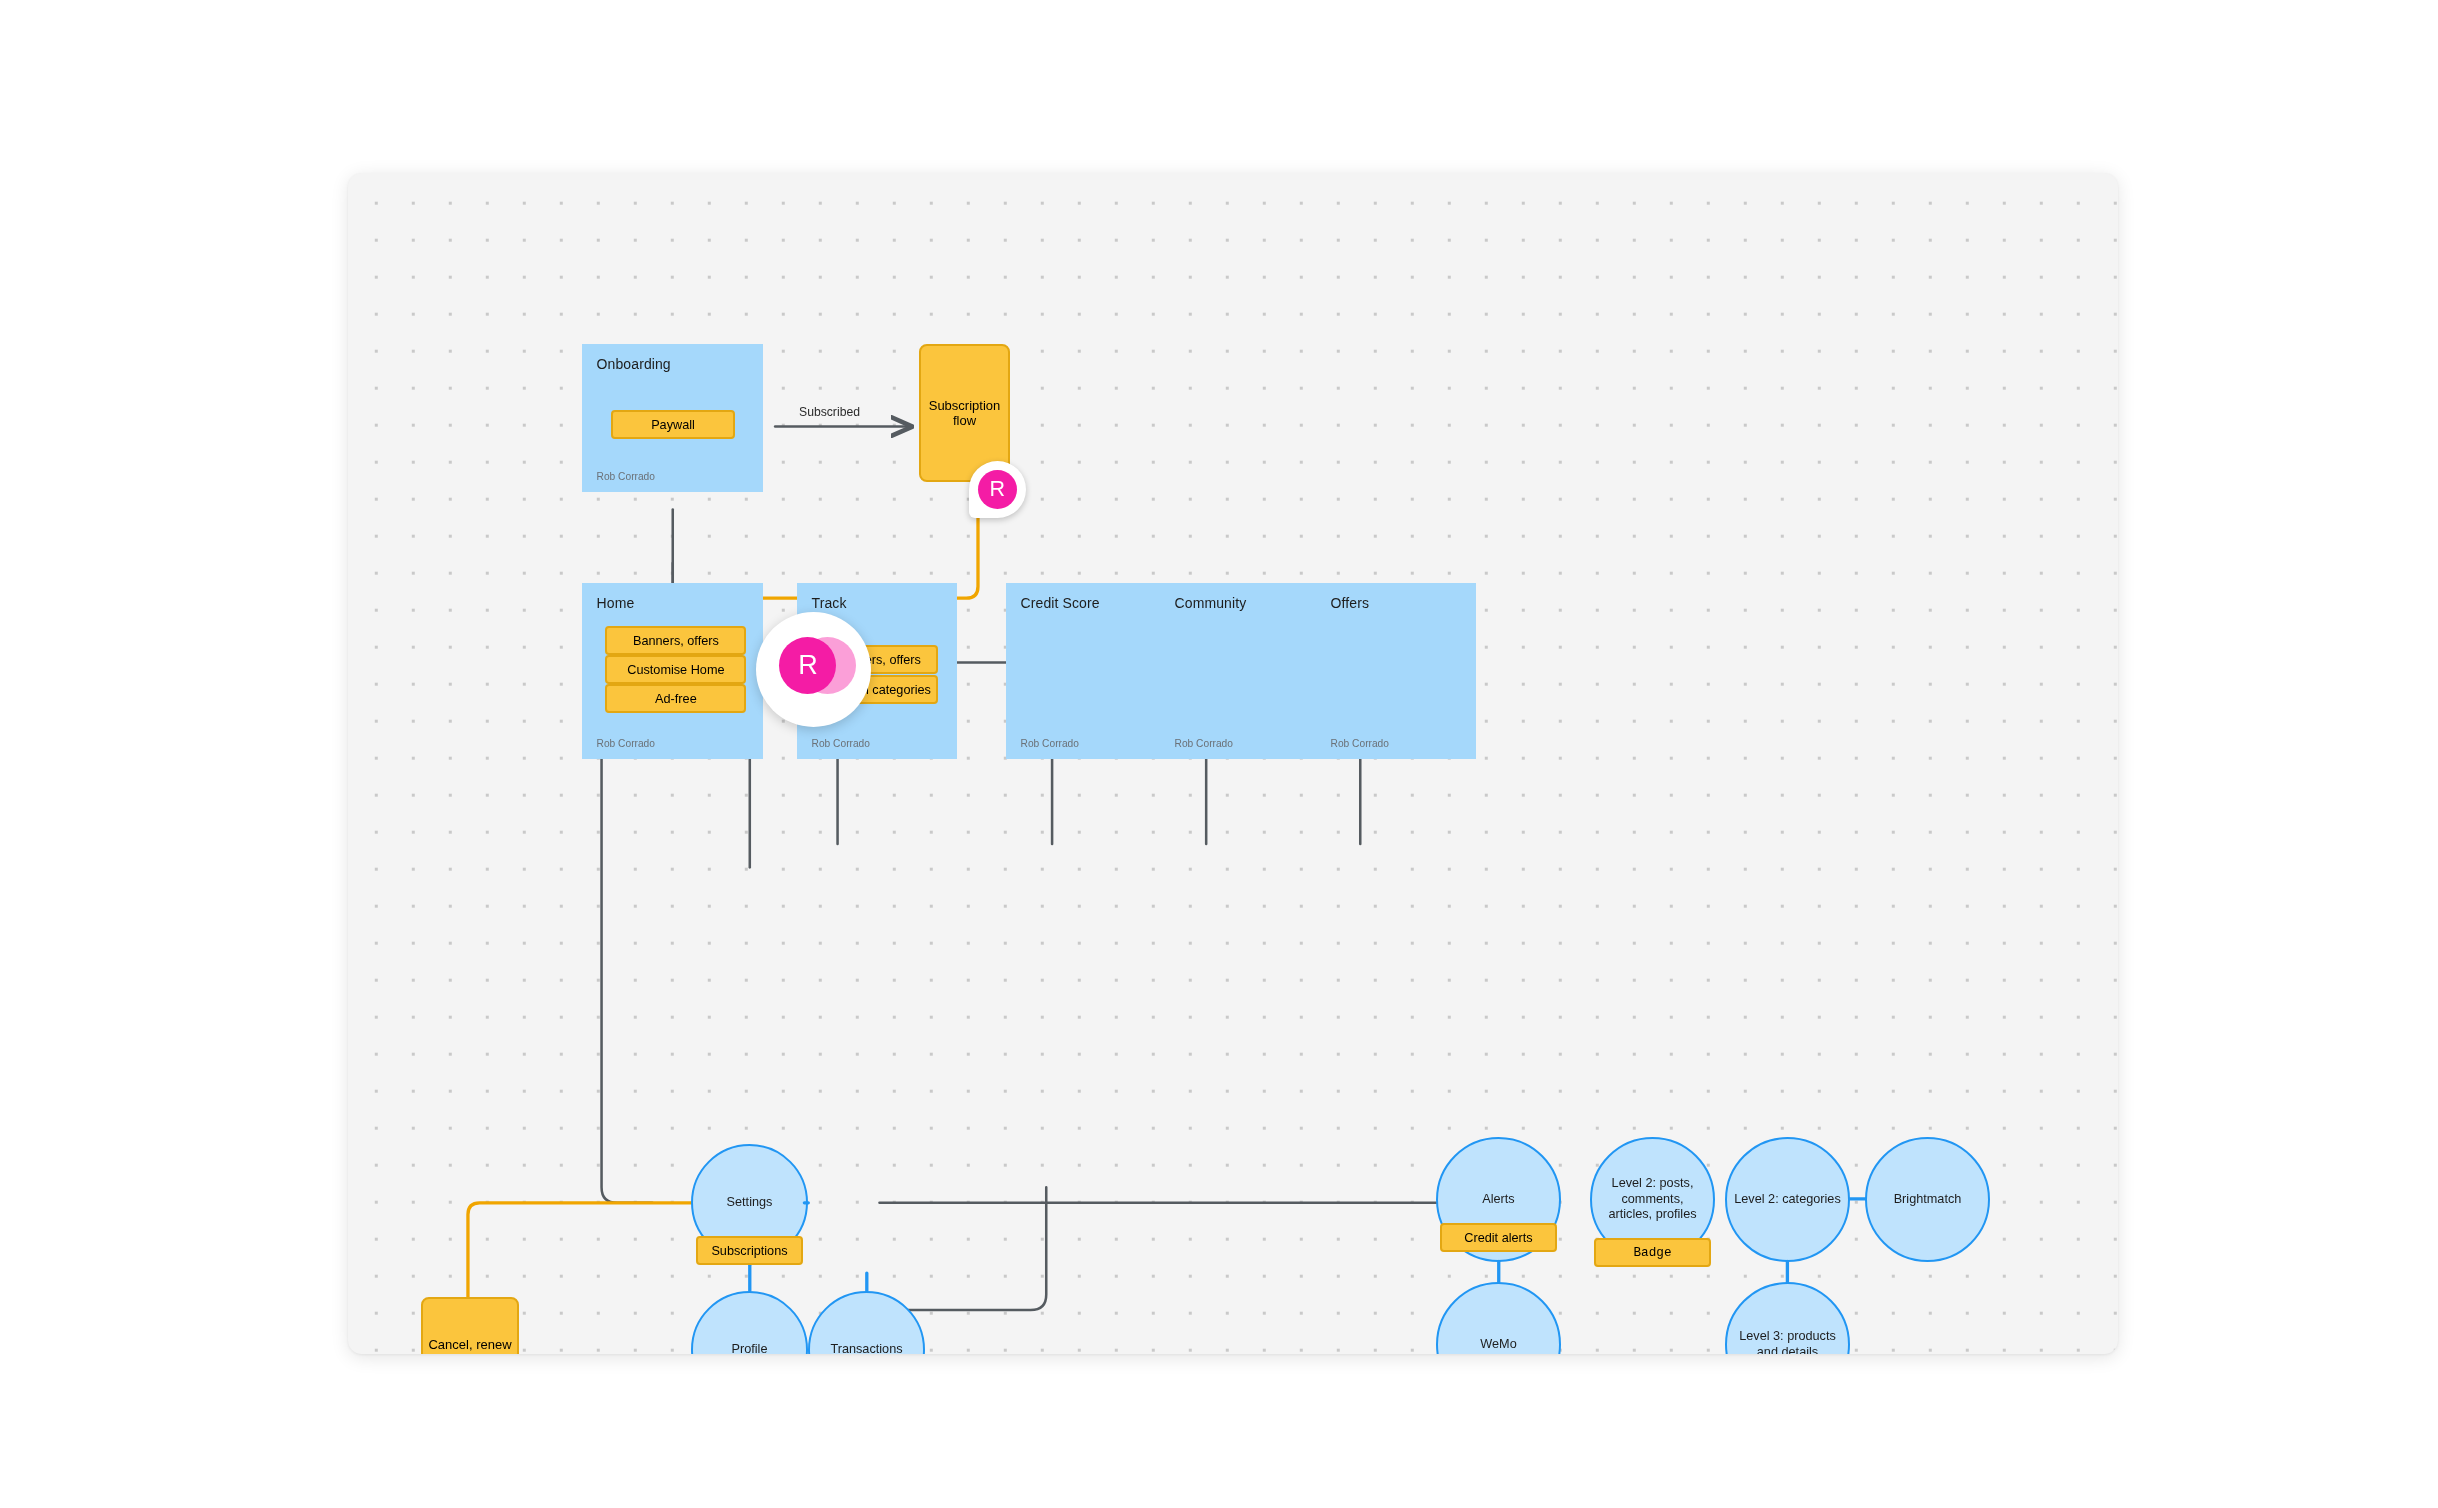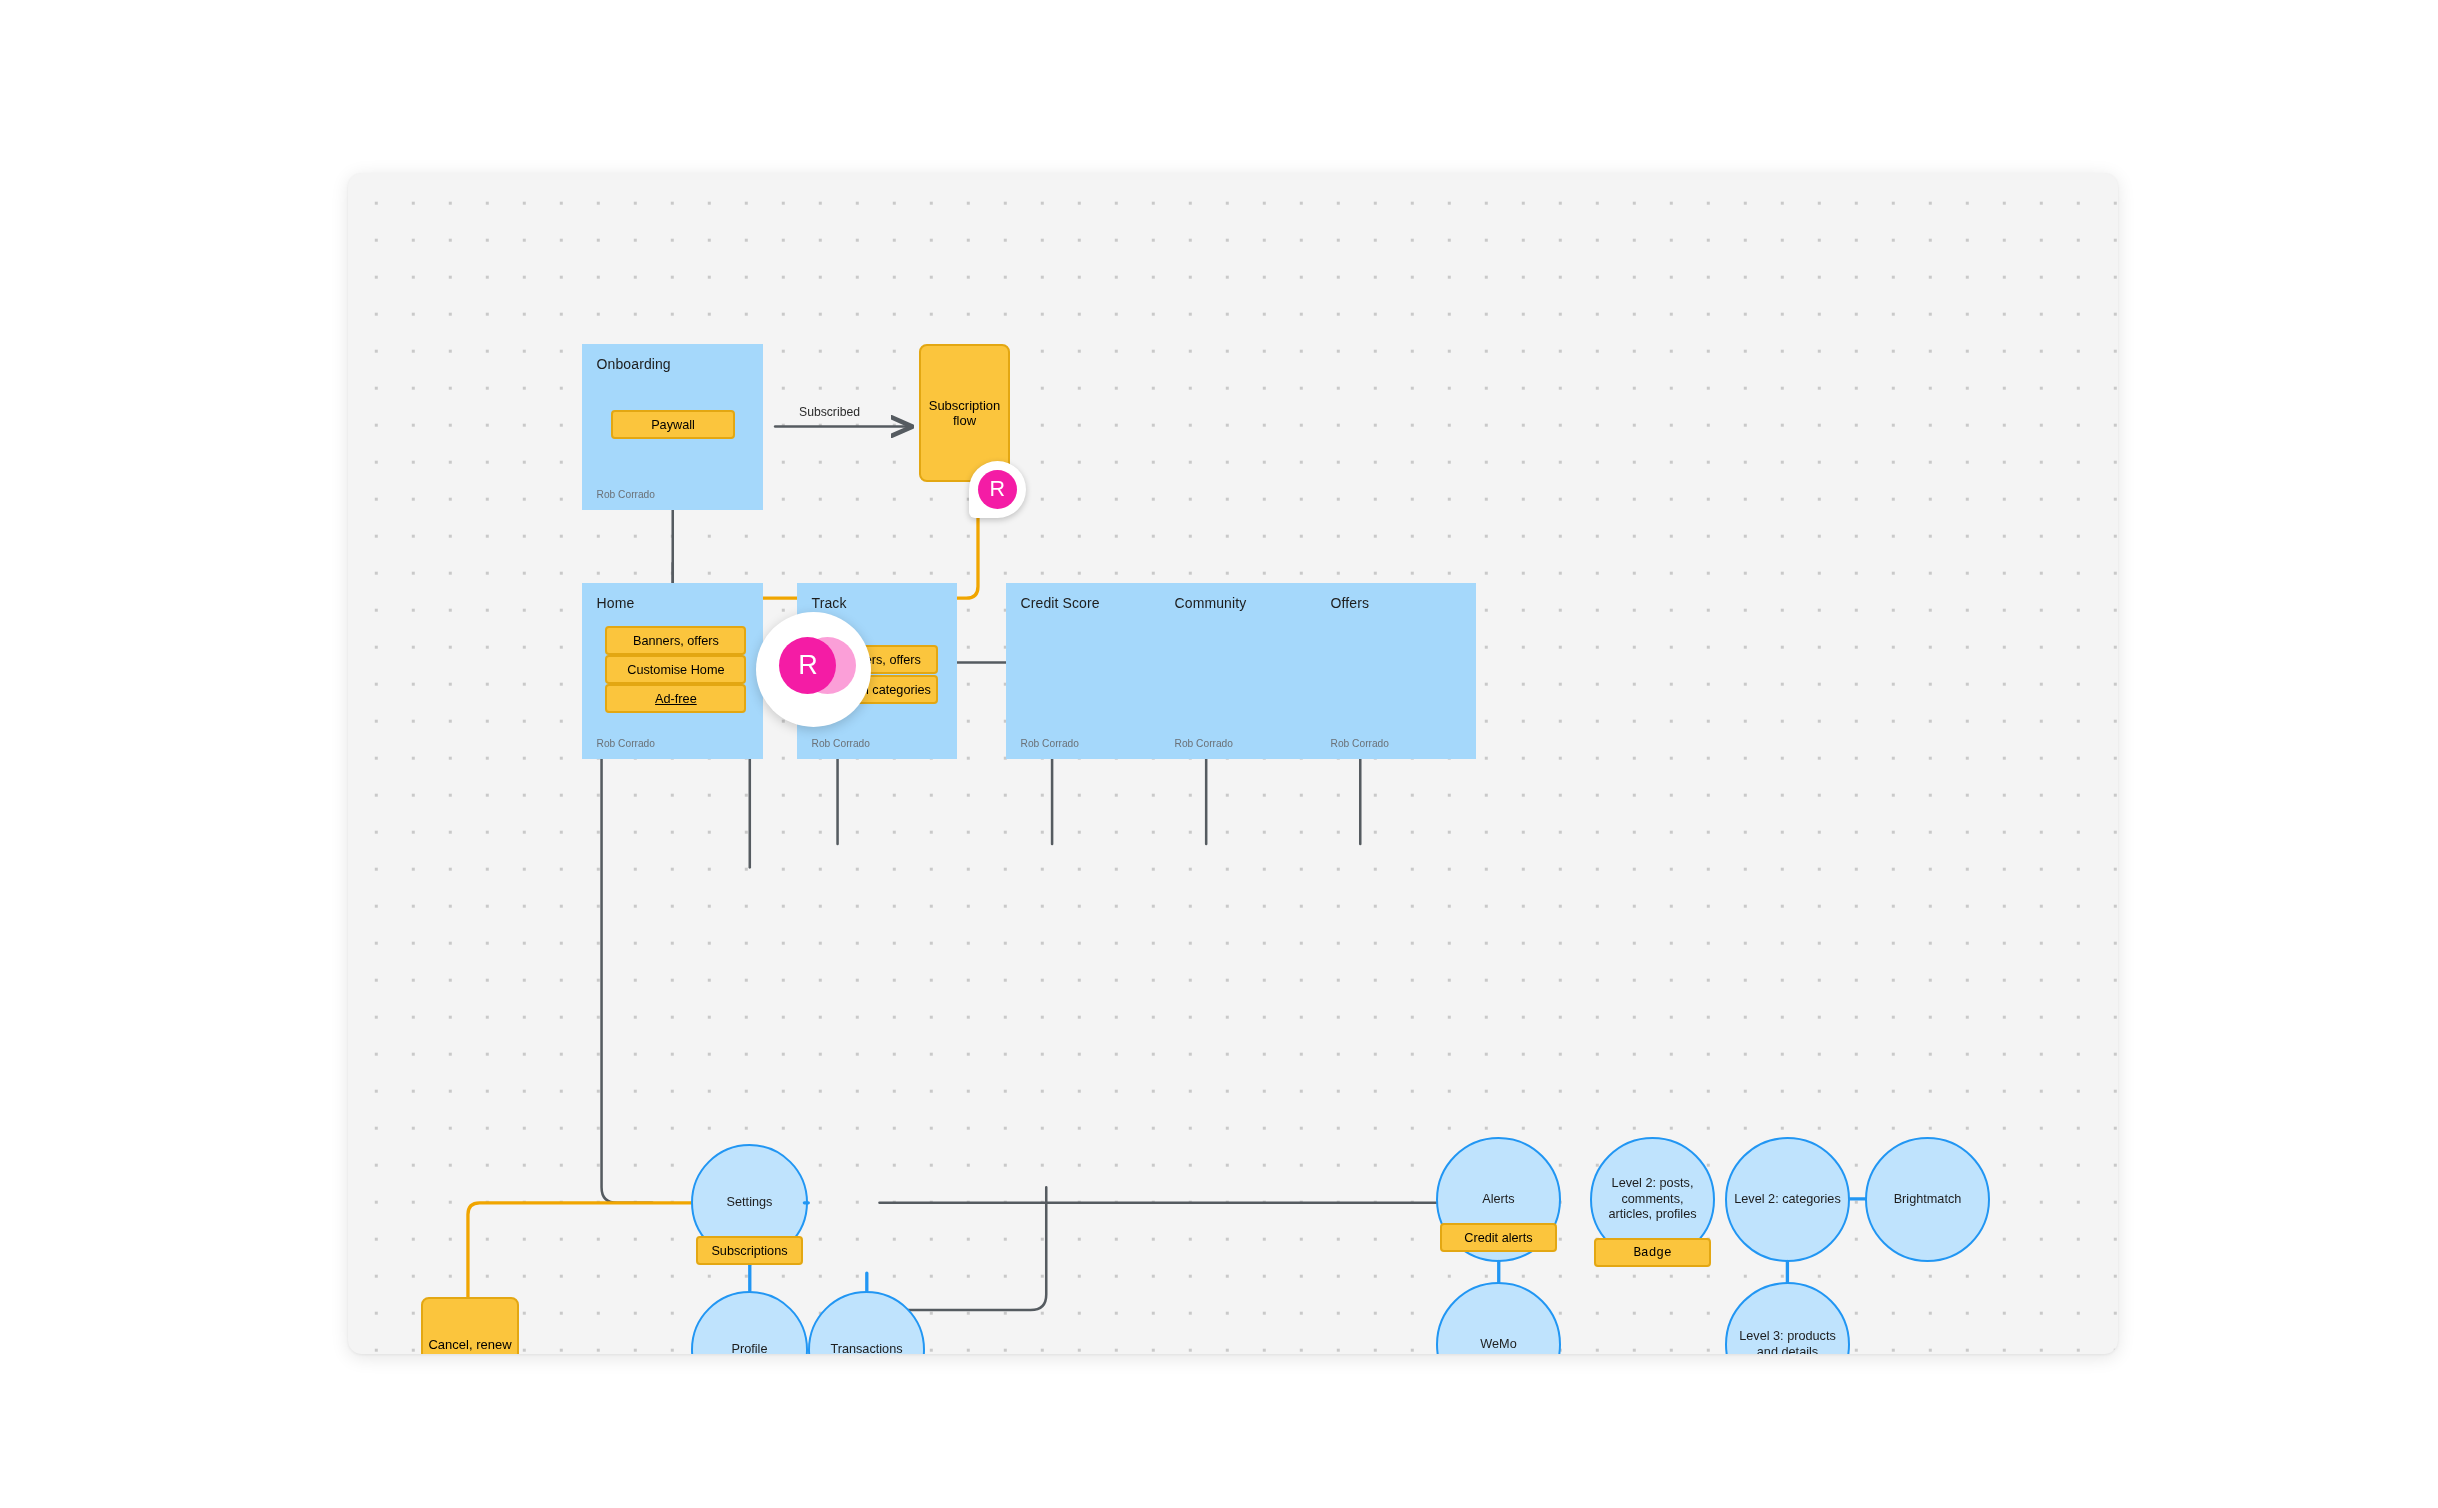--- a/index.html
+++ b/index.html
@@ -139,31 +139,31 @@
       <path d="M 545,1166 q 0,0 0,0 L 700,1166 q 16,0 16,-16 L 716,1040"></path>
     </g>
 
     <g fill="none" stroke="#f0a500" stroke-width="3.4" stroke-linecap="round" stroke-linejoin="round">
       <path d="M 646,317 L 646,424 q 0,12 -12,12 L 262,436 q -12,0 -12,12 L 250,548" marker-end="url(#arrow-yellow)"></path>
 
       <path d="M 352,1056 L 135,1056 q -12,0 -12,12 L 123,1153"></path>
     </g>
   </svg>
 
-  <div class="node frame" style="left:234px;top:171px;width:181px;height:166px;">
+  <div class="node frame" style="left:234px;top:171px;width:181px;height:148px;">
     <div class="frame-title">Onboarding</div>
     <div class="chip" style="position:absolute;left:29px;top:66px;width:124px;height:29px;">Paywall</div>
     <div class="frame-author">Rob Corrado</div>
   </div>
 
   <div class="node frame" style="left:234px;top:410px;width:181px;height:176px;">
     <div class="frame-title">Home</div>
     <div class="chip" style="position:absolute;left:23.4px;top:43px;width:141px;height:29px;">Banners, offers</div>
     <div class="chip" style="position:absolute;left:23.4px;top:72px;width:141px;height:29px;">Customise Home</div>
-    <div class="chip" style="position:absolute;left:23.4px;top:101px;width:141px;height:29px;text-decoration:underline;">Ad-free</div>
+    <div class="chip" style="position:absolute;left:23.4px;top:101px;width:141px;height:29px;">Ad-free</div>
     <div class="frame-author">Rob Corrado</div>
   </div>
 
   <div class="node frame" style="left:449px;top:410px;width:160px;height:176px;">
     <div class="frame-title">Track</div>
     <div class="chip" style="position:absolute;left:21.5px;top:62px;width:119px;height:29px;">Banners, offers</div>
     <div class="chip" style="position:absolute;left:21.5px;top:92px;width:119px;height:29px;">Custom categories</div>
     <div class="frame-author">Rob Corrado</div>
   </div>
 

